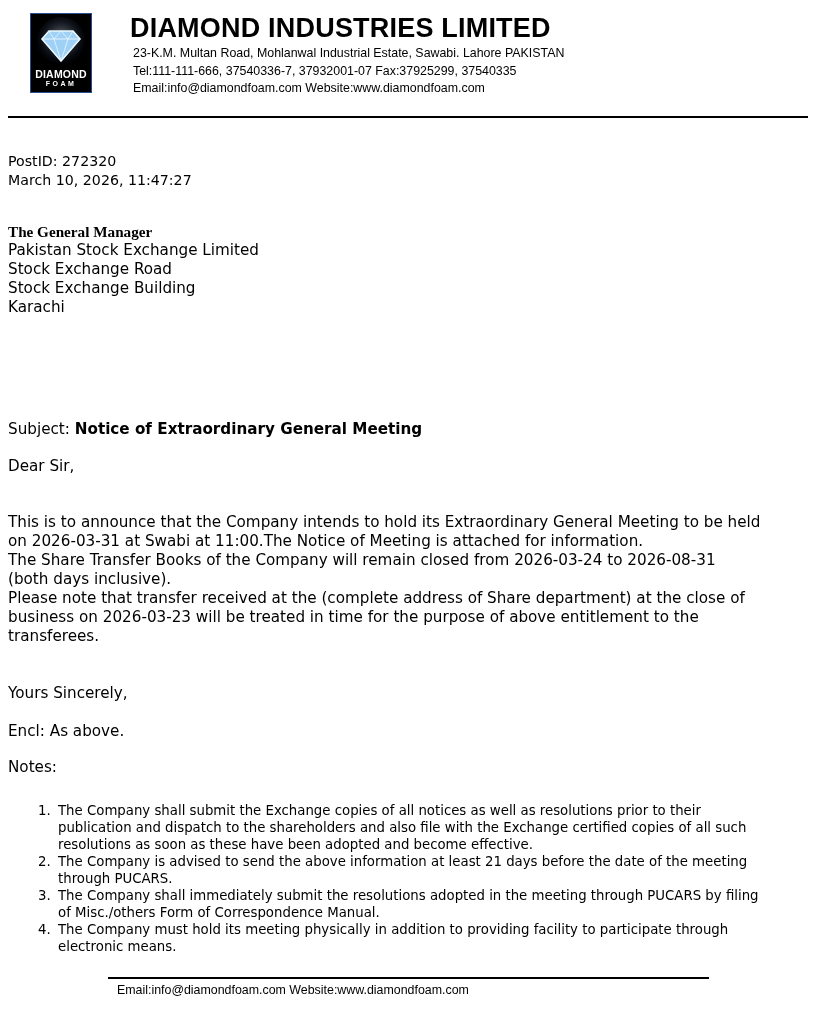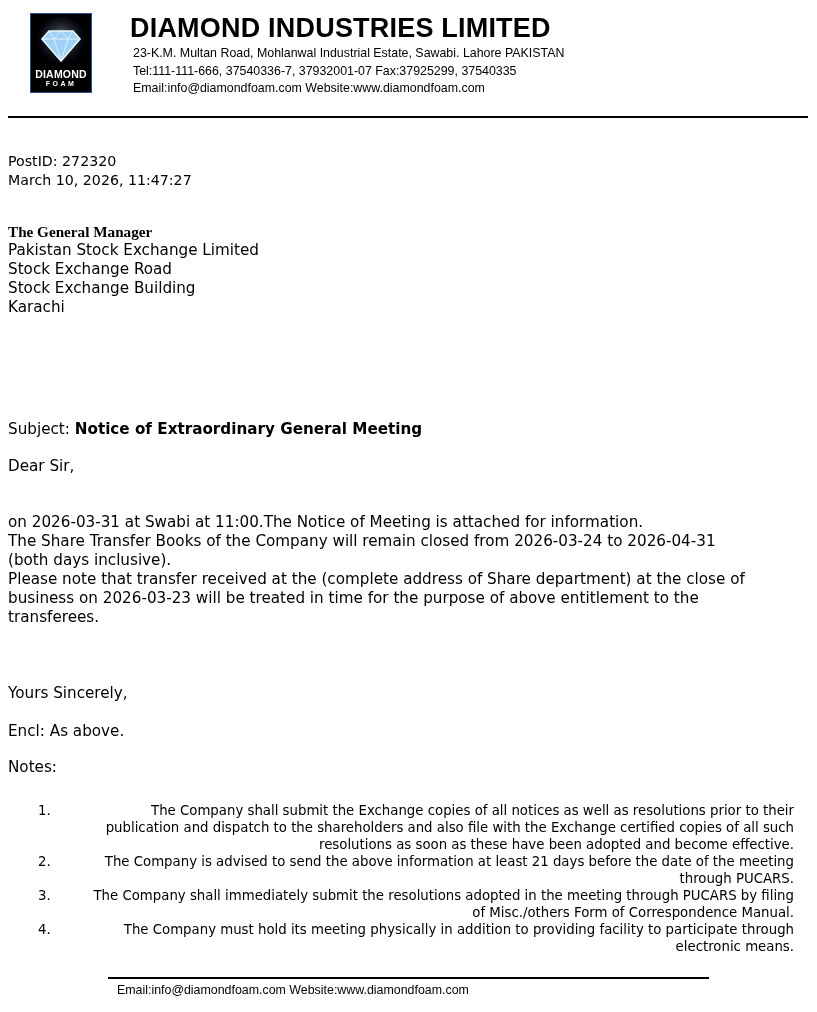--- a/index.html
+++ b/index.html
@@ -53,21 +53,21 @@
     .body-text div { white-space: nowrap; }
     .closing { position: absolute; left: 8px; top: 684px; font-size: 15.2px; line-height: 19px; }
     .enclosure { position: absolute; left: 8px; top: 722px; font-size: 15.2px; line-height: 19px; }
     .notes-label { position: absolute; left: 8px; top: 758px; font-size: 15.2px; line-height: 19px; text-align: center; }
     .notes-list {
       position: absolute; left: 34px; top: 802px; width: 760px; margin: 0; padding: 0;
       font-size: 13.3px; line-height: 17px; list-style: none;
     }
     .notes-list li { position: relative; padding-left: 24px; }
     .notes-list li .num { position: absolute; left: 4px; top: 0; }
-    .notes-list li .line { display: block; white-space: nowrap; text-align: right; }
+    .notes-list li .line { display: block; white-space: nowrap; }
     .rule-bottom {
       position: absolute; left: 108px; top: 977px; width: 601px; height: 2px; background: #000;
     }
     .footer {
       position: absolute; left: 117px; top: 982px;
       font-family: "Liberation Sans", sans-serif; font-size: 12.4px; line-height: 16px; white-space: nowrap;
     }
   </style>
 </head>
 <body>
@@ -115,22 +115,23 @@
   <div>Karachi</div>
 </div>
 
 <div class="subject">
   <span>Subject: </span><span class="subject-text">Notice of Extraordinary General Meeting</span>
 </div>
 
 <div class="salutation">Dear Sir,</div>
 
 <div class="body-text">
+  <div>This is to announce that the Company intends to hold its Extraordinary General Meeting to be held</div>
   <div>on 2026-03-31 at Swabi at 11:00.The Notice of Meeting is attached for information.</div>
-  <div>The Share Transfer Books of the Company will remain closed from 2026-03-24 to 2026-04-31</div>
+  <div>The Share Transfer Books of the Company will remain closed from 2026-03-24 to 2026-08-31</div>
   <div>(both days inclusive).</div>
   <div>Please note that transfer received at the (complete address of Share department) at the close of</div>
   <div>business on 2026-03-23 will be treated in time for the purpose of above entitlement to the</div>
   <div>transferees.</div>
 </div>
 
 <div class="closing">Yours Sincerely,</div>
 <div class="enclosure">Encl: As above.</div>
 <div class="notes-label">Notes:</div>
 

